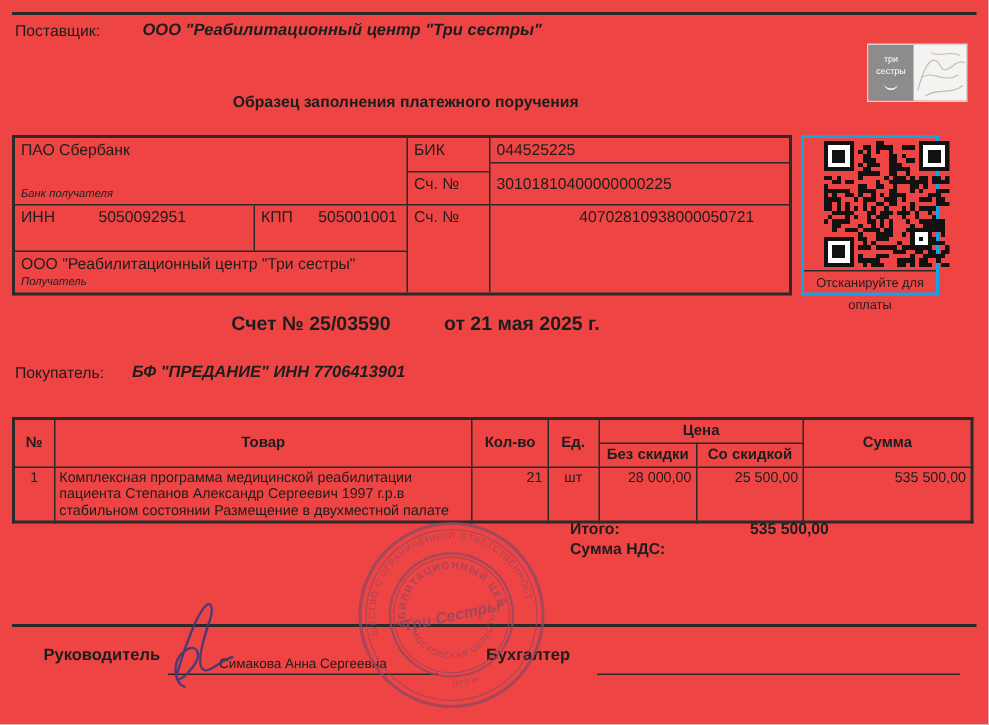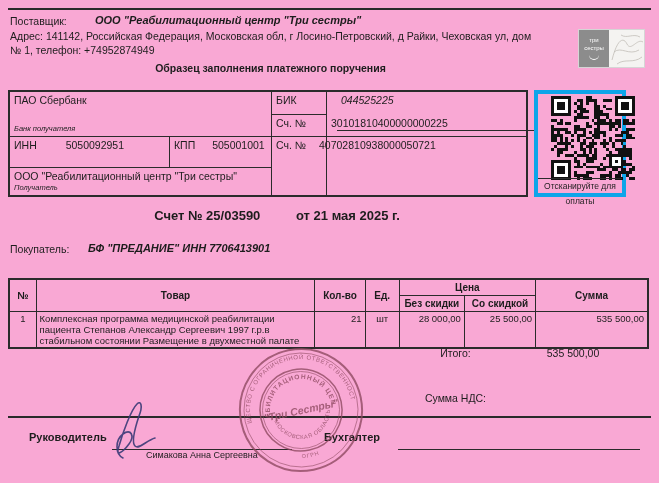--- a/index.html
+++ b/index.html
@@ -1,16 +1,16 @@
 <!DOCTYPE html>
 <html><head>
 <meta charset="utf-8">
 <style>
   html,body{margin:0;padding:0;background:#ffffff;}
-  .page{position:relative;width:659px;height:483px;background:#f9a8d4;
+  .page{position:relative;width:659px;height:483px;background:#ef4444;
         font-family:"Liberation Sans",sans-serif;color:#1d1d1d;overflow:hidden;}
   .abs{position:absolute;}
   .bi{font-weight:bold;font-style:italic;}
   .small-label{font-size:7.5px;color:#222;}
   
   .hrule{position:absolute;left:8px;width:643px;border-top:2px solid #2a2a2a;}
   
   .supplier-row{left:10px;top:15px;font-size:10.5px;}
   .supplier-name{left:95px;top:14px;font-size:11px;}
   .address{left:10px;top:30px;width:528px;font-size:10.5px;line-height:1.3;}
@@ -22,60 +22,59 @@
   .logo-right{flex:1;background:#f4f3f1;overflow:hidden;}
   .subtitle{left:0;top:62px;width:541px;text-align:center;font-size:10.5px;font-weight:bold;}
   
   .bank{left:8px;top:90px;width:520px;height:107px;border:2px solid #2b2b2b;box-sizing:border-box;}
   .bank .cell{position:absolute;box-sizing:border-box;font-size:10.5px;padding:2px 4px;}
   .br{border-right:1.5px solid #2b2b2b;}
   .bb{border-bottom:1.5px solid #2b2b2b;}
   .lbl-bottom{position:absolute;left:4px;bottom:3px;font-style:italic;}
   .gap-val{margin-left:26px;}
   
-  .qrbox{left:534px;top:90px;width:92px;height:107px;border:4px solid #0ea5e9;box-sizing:border-box;}
+  .qrbox{left:534px;top:90px;width:92px;height:107px;border:2px solid #0ea5e9;box-sizing:border-box;}
   .qrbox svg{position:absolute;left:13px;top:2px;}
   .qr-caption{position:absolute;left:0;bottom:0;width:100%;height:15px;border-top:1.5px solid #2b2b2b;
               font-size:8.5px;text-align:center;line-height:15px;box-sizing:border-box;}
   
   .inv-title{left:0;top:208px;width:554px;text-align:center;font-size:13px;font-weight:bold;}
   .inv-title span{margin:0 16px;}
   .buyer-label{left:10px;top:243px;font-size:10.5px;}
   .buyer-value{left:88px;top:242px;font-size:11px;}
   
   table.items{position:absolute;left:8px;top:278px;border-collapse:collapse;table-layout:fixed;
               width:641px;border:2px solid #2b2b2b;}
   table.items th,table.items td{border:1px solid #2b2b2b;padding:1px 3px;overflow:hidden;}
   table.items th{font-size:10px;font-weight:bold;text-align:center;height:13px;}
   table.items td{font-size:9.5px;vertical-align:top;}
   td.num{text-align:center;}
   td.rt{text-align:right;}
   td.ctr{text-align:center;}
   tr.data-row{height:32px;}
   
-  .tot{font-size:10.5px;font-weight:normal;text-align:center;}
+  .tot{font-size:10.5px;font-weight:bold;text-align:left;}
   .sum-line{left:10px;top:381px;font-size:10.5px;}
   .words-line{left:10px;top:394px;font-size:11.5px;}
   
   .sig-label{font-size:11px;font-weight:bold;margin-left:19px;}
   .sig-line{border-top:1.5px solid #2a2a2a;}
   .sig-name{font-size:9px;}
   .stamp{opacity:.78;transform:rotate(-12deg);}
   .signature-ink{opacity:.9;}
 </style>
 </head>
 <body>
 
 <div class="page">
 
   <div class="hrule" style="top:8px;"></div>
 
   <div class="abs supplier-row">Поставщик:</div>
   <div class="abs supplier-name bi">ООО "Реабилитационный центр "Три сестры"</div>
-  <div class="abs address">Адрес: 141142, Российская Федерация, Московская обл, г Лосино-Петровский, д Райки, Чеховская ул, дом № 1, телефон: +74952874949</div>
 
   <div class="abs logo">
     <div class="logo-left">
       <span>три сестры</span>
       <span class="logo-smile"></span>
     </div>
     <div class="logo-right">
       <svg width="37" height="37" viewBox="0 0 37 37">
         <path d="M3,30 C8,10 14,6 18,14 C22,22 28,8 34,12 M5,22 C12,16 20,26 30,20 M8,34 C16,28 24,34 33,27 M12,5 C18,9 24,3 31,7" stroke="#c2beb8" stroke-width="0.8" fill="none"></path>
       </svg>
@@ -83,33 +82,33 @@
   </div>
 
   <div class="abs subtitle">Образец заполнения платежного поручения</div>
 
   <div class="abs bank">
     <div class="cell br bb" style="left:0;top:0;width:262px;height:45px;">
       <span>ПАО Сбербанк</span>
       <span class="small-label lbl-bottom">Банк получателя</span>
     </div>
     <div class="cell br bb" style="left:262px;top:0;width:55px;height:23px;">БИК</div>
-    <div class="cell bb" style="left:327px;top:0;width:199px;height:39px;font-style:italic;">044525225</div>
+    <div class="cell bb" style="left:317px;top:0;width:199px;height:17px;">044525225</div>
     <div class="cell br bb" style="left:262px;top:23px;width:55px;height:22px;">Сч. №</div>
     <div class="cell bb" style="left:317px;top:23px;width:199px;height:22px;">30101810400000000225</div>
     <div class="cell br bb" style="left:0;top:45px;width:160px;height:31px;">
       <span>ИНН</span>
       <span class="gap-val">5050092951</span>
     </div>
     <div class="cell br bb" style="left:160px;top:45px;width:102px;height:31px;">
       <span>КПП</span>
       <span style="margin-left:14px;">505001001</span>
     </div>
     <div class="cell br" style="left:262px;top:45px;width:55px;height:58px;">Сч. №</div>
-    <div class="cell" style="left:305px;top:45px;width:199px;height:58px;">40702810938000050721</div>
+    <div class="cell" style="left:335px;top:45px;width:199px;height:58px;text-align:center;">40702810938000050721</div>
     <div class="cell br" style="left:0;top:76px;width:262px;height:27px;">
       <span>ООО "Реабилитационный центр "Три сестры"</span>
       <span class="small-label lbl-bottom">Получатель</span>
     </div>
   </div>
 
   <div class="abs qrbox">
     <svg id="qr-svg" width="84" height="84" viewBox="0 0 29 29" shape-rendering="crispEdges">
         <rect x="12" y="0" width="1" height="1" fill="#111"></rect>
         <rect x="13" y="0" width="1" height="1" fill="#111"></rect>
@@ -489,29 +488,29 @@
         <td class="ctr">шт</td>
         <td class="rt">28 000,00</td>
         <td class="rt">25 500,00</td>
         <td class="rt">535 500,00</td>
       </tr>
     </tbody>
   </table>
 
   <div class="abs tot" style="left:380px;top:347px;width:151px;">Итого:</div>
   <div class="abs tot" style="left:500px;top:347px;width:146px;">535 500,00</div>
-  <div class="abs tot" style="left:380px;top:360px;width:151px;margin-top:32px;">Сумма НДС:</div>
+  <div class="abs tot" style="left:380px;top:360px;width:151px;">Сумма НДС:</div>
   <div class="abs tot" style="left:500px;top:360px;width:146px;"></div>
 
 
   <div class="hrule" style="top:416px;"></div>
 
   <div class="abs sig-label" style="left:10px;top:431px;">Руководитель</div>
   <div class="abs sig-line" style="left:112px;top:449px;width:180px;"></div>
-  <div class="abs sig-name" style="left:146px;top:450px;">Симакова Анна Сергеевна</div>
+  <div class="abs sig-name" style="left:146px;top:437px;">Симакова Анна Сергеевна</div>
   <div class="abs sig-label" style="left:305px;top:431px;">Бухгалтер</div>
   <div class="abs sig-line" style="left:398px;top:449px;width:242px;"></div>
 
   <svg class="abs signature-ink" style="left:105px;top:396px;" width="95" height="70" viewBox="0 0 95 70">
     <path d="M18,62 C10,58 10,44 18,38 C26,32 30,40 24,48 C18,56 10,62 14,50 C18,36 26,14 32,8 C36,4 38,10 34,20 C30,32 26,46 30,50 C34,54 42,44 50,42" fill="none" stroke="#3b3b77" stroke-width="1.6" stroke-linecap="round"></path>
   </svg>
 
   <svg class="abs stamp" style="left:233px;top:342px;" width="136" height="136" viewBox="0 0 136 136">
     <g stroke="#8e4960" fill="none">
       <circle cx="68" cy="68" r="61" stroke-width="2"></circle>

